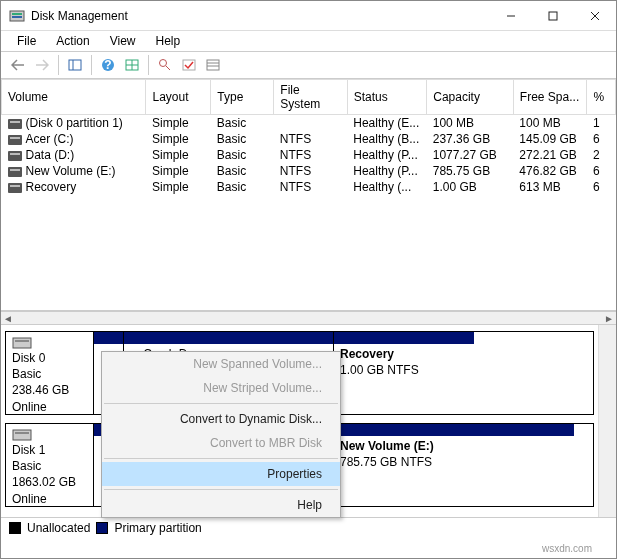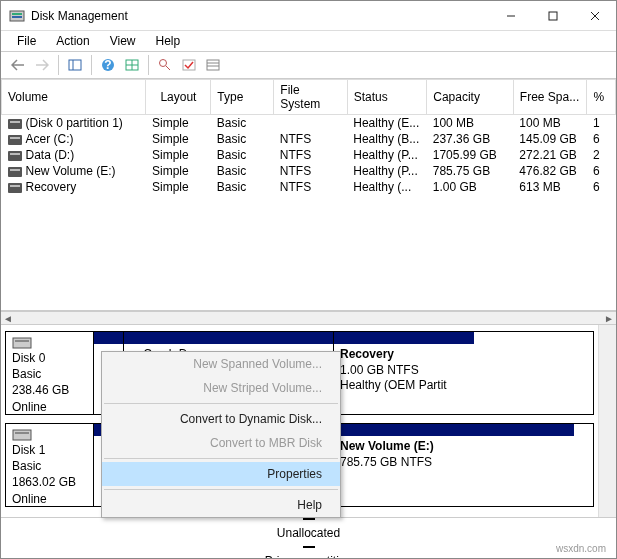--- a/index.html
+++ b/index.html
@@ -41,27 +41,27 @@
 .diskhdr { width: 88px; border-right: 1px solid #000; padding: 4px 6px; font-size: 11px; line-height: 1.35; }
 .diskhdr .dname { font-weight: normal; }
 .parts { flex: 1; display: flex; }
 .part { border-right: 1px solid #000; display: flex; flex-direction: column; }
 .part:last-child { border-right: none; }
 .part .pbar { height: 12px; background: #001070; }
 .part .pbody { flex: 1; padding: 3px 6px; font-size: 11px; line-height: 1.3; overflow: hidden; }
 .part .pname { font-weight: bold; }
 
 
-.legend { height: 20px; border-top: 1px solid #ccc; display: flex; align-items: center; padding: 0 8px; gap: 6px; font-size: 11px; flex-direction: column; }
+.legend { height: 20px; border-top: 1px solid #ccc; display: flex; align-items: center; padding: 0 8px; gap: 6px; font-size: 11px; }
 .sw { width: 12px; height: 12px; border: 1px solid #000; display: inline-block; }
 .sw.black { background: #000; }
 .sw.navy { background: #001070; }
 
 
-.wm { position: absolute; bottom: 4px; right: 10px; font-size: 10px; color: #999; }
+.wm { position: absolute; bottom: 4px; right: 24px; font-size: 10px; color: #999; }
 
 
 .ctx { position: absolute; left: 100px; top: 350px; width: 240px; background: #f3f3f3; border: 1px solid #aaa; box-shadow: 2px 2px 4px rgba(0,0,0,.25); z-index: 50; text-align: right; }
 .ctx .mi { padding: 5px 18px; color: #222; }
 .ctx .mi.dis { color: #9a9a9a; }
 .ctx .mi.hl { background: #bfe3ff; }
 .ctx .msep { height: 1px; background: #ccc; margin: 3px 2px; }
 
 svg { display: block; }
 </style>
@@ -154,21 +154,21 @@
         <line x1="1" y1="7" x2="13" y2="7" stroke="#888"></line>
       </svg>
     </div>
 </div>
 
 <div class="tablewrap">
   <table>
     <thead>
         <tr id="hdr-row">
           <th style="width: 150px;">Volume</th>
-          <th style="width: 70px; text-align: center;">Layout</th>
+          <th style="width: 70px;">Layout</th>
           <th style="width: 70px;">Type</th>
           <th style="width: 80px;">File System</th>
           <th style="width: 80px;">Status</th>
           <th style="width: 90px;">Capacity</th>
           <th style="width: 75px;">Free Spa...</th>
           <th style="width: 30px;">%</th>
         </tr>
       </thead>
     <tbody id="vol-body">
         <tr>
@@ -190,21 +190,21 @@
           <td>237.36 GB</td>
           <td>145.09 GB</td>
           <td>6</td>
         </tr>
         <tr>
           <td><span class="vol-icon"></span>Data (D:)</td>
           <td>Simple</td>
           <td>Basic</td>
           <td>NTFS</td>
           <td>Healthy (P...</td>
-          <td>1705.99 GB</td>
+          <td>1077.27 GB</td>
           <td>272.21 GB</td>
           <td>2</td>
         </tr>
         <tr>
           <td><span class="vol-icon"></span>New Volume (E:)</td>
           <td>Simple</td>
           <td>Basic</td>
           <td>NTFS</td>
           <td>Healthy (P...</td>
           <td>785.75 GB</td>
@@ -252,21 +252,20 @@
             <div class="pbar"></div>
             <div class="pbody">
               <div>e, Crash Dump,</div>
             </div>
           </div>
           <div class="part" style="width: 140px;">
             <div class="pbar"></div>
             <div class="pbody">
               <div class="pname">Recovery</div>
               <div>1.00 GB NTFS</div>
-              <div>Healthy (OEM Partit</div>
             </div>
           </div>
         </div>
       </div>
       <div class="diskrow">
         <div class="diskhdr">
           <svg width="20" height="14">
             <rect x="1" y="2" width="18" height="10" fill="#ccc" stroke="#555"></rect>
             <rect x="3" y="4" width="14" height="2" fill="#888"></rect>
           </svg>

